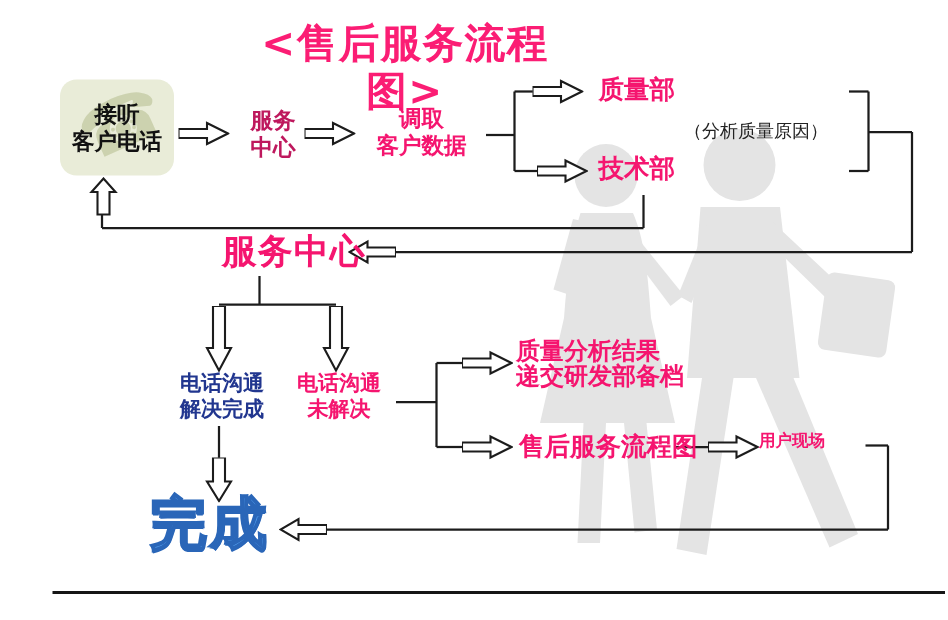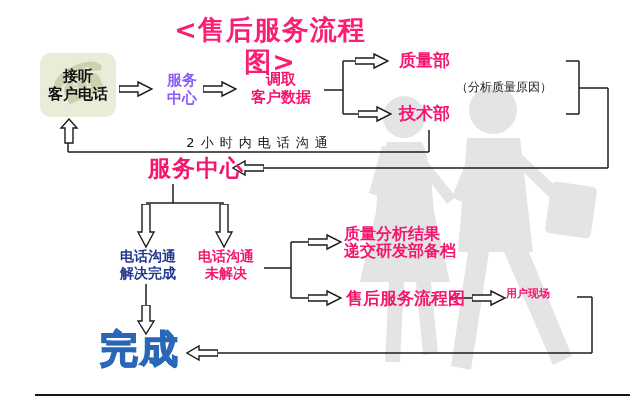--- a/index.html
+++ b/index.html
@@ -117,29 +117,28 @@
     </svg>
 
   <div class="node center title" style="left:170px;top:14px;width:200px;">&lt;售后服务流程图&gt;</div>
 
   <div class="box">
     <span class="phone-glyph">☎</span>
     <span class="txt">接听
 客户电话</span>
   </div>
 
-  <div class="node center" style="left:150px;top:72px;width:64px;font-size:15px;font-weight:bold;color:#8b5cf6;">服务
+  <div class="node center" style="left:150px;top:72px;width:64px;font-size:15px;font-weight:bold;color:#be185d;">服务
 中心</div>
   <div class="node center pink" style="left:238px;top:71px;width:86px;font-size:15px;">调取
 客户数据</div>
   <div class="node pink" style="left:399px;top:50px;font-size:17px;">质量部</div>
   <div class="node note" style="left:456px;top:44px;margin-top:36px;">（分析质量原因）</div>
   <div class="node pink" style="left:399px;top:103px;font-size:17px;">技术部</div>
 
-  <div class="node center two-hour" style="left:165px;top:135px;width:190px;">2小时内电话沟通</div>
   <div class="node sc2" style="left:138px;top:155px;">服务中心</div>
 
   <div class="node center blue" style="left:106px;top:248px;width:84px;font-size:14px;">电话沟通
 解决完成</div>
   <div class="node center pink" style="left:184px;top:248px;width:84px;font-size:14px;">电话沟通
 未解决</div>
   <div class="node pink" style="left:344px;top:226px;font-size:16px;line-height:1.05;">质量分析结果
 递交研发部备档</div>
   <div class="node pink" style="left:346px;top:288px;font-size:17px;">售后服务流程图</div>
   <div class="node pink" style="left:506px;top:288px;font-size:11px;">用户现场</div>

